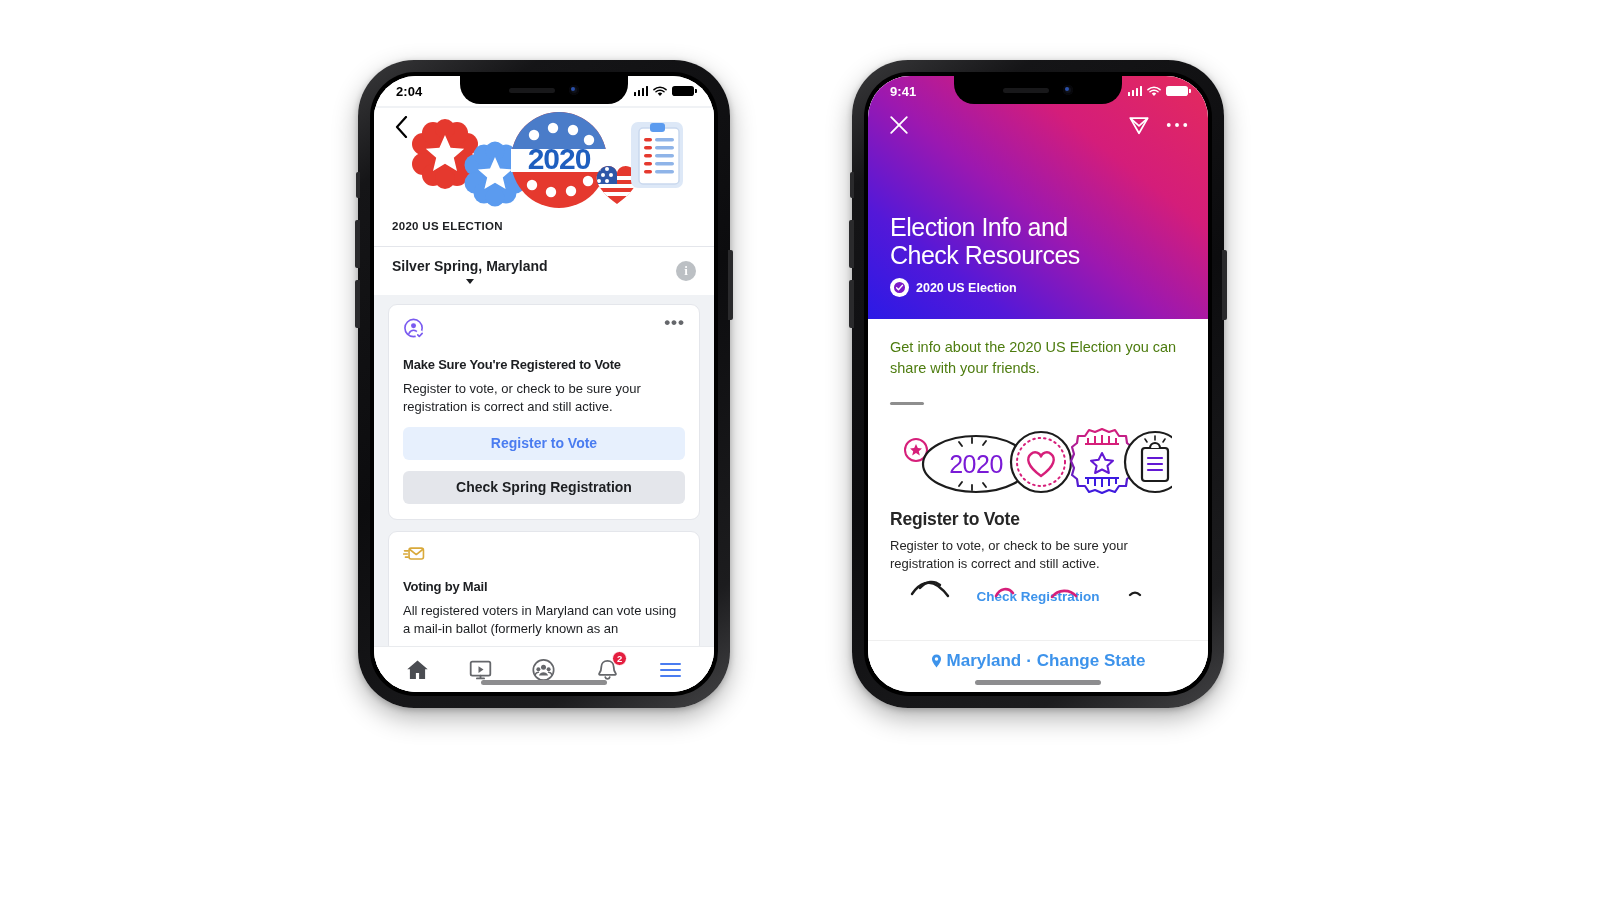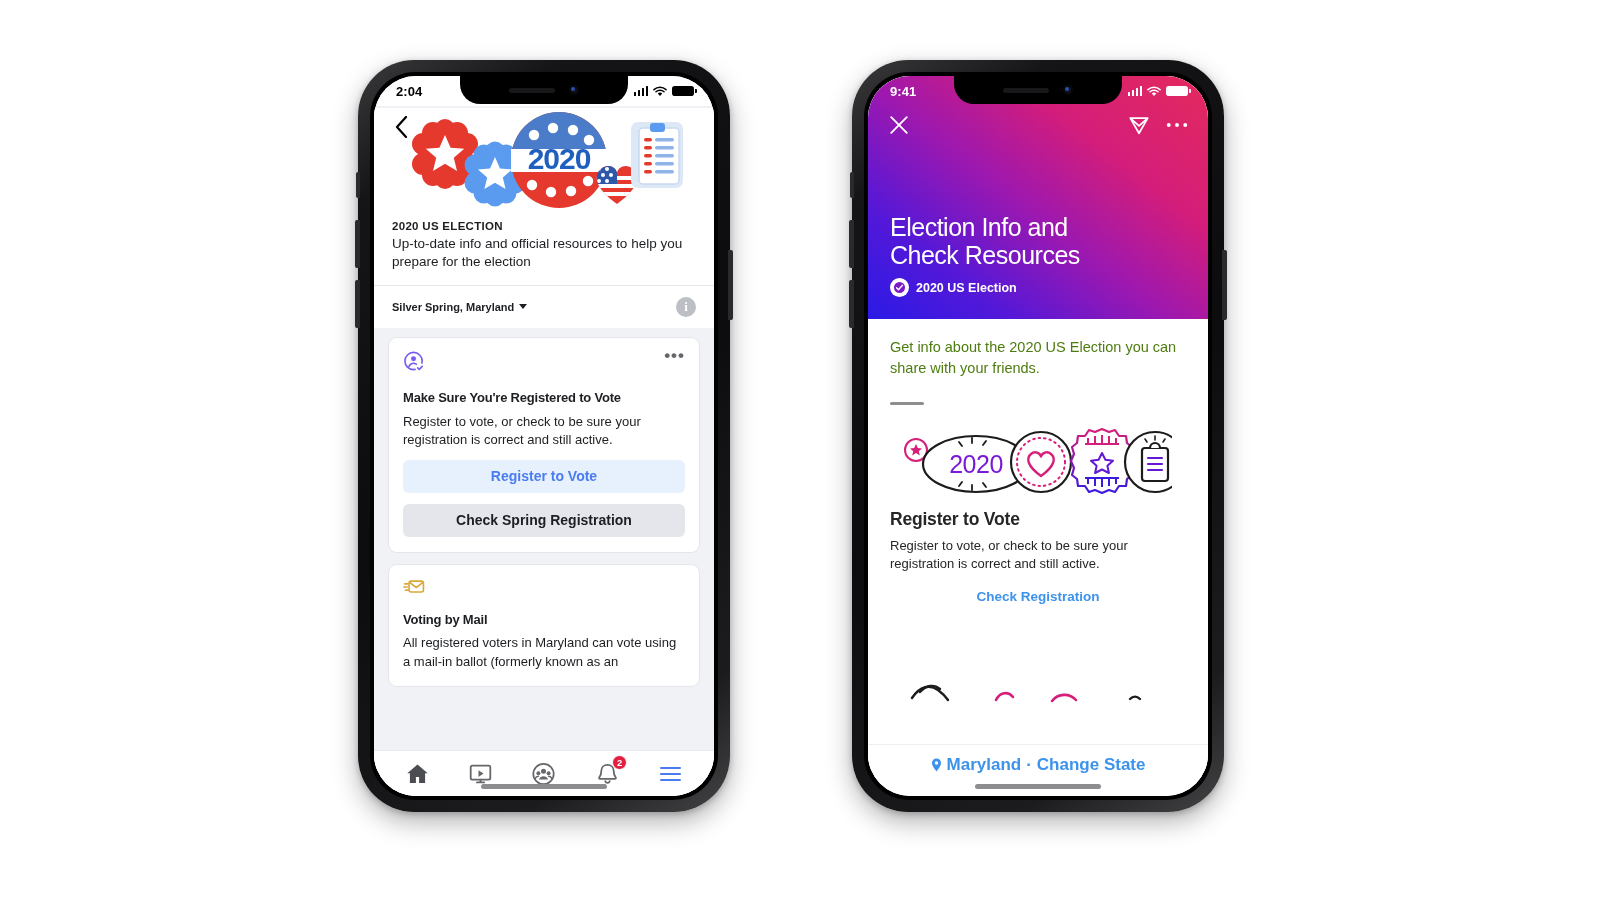--- a/index.html
+++ b/index.html
@@ -7,21 +7,21 @@
     width: 1600px; height: 900px;
     background: #ffffff;
     font-family: "Liberation Sans", sans-serif;
     overflow: hidden;
   }
   .stage { position: relative; width: 1600px; height: 900px; background: #fff; }
 
   
   .phone {
     position: absolute;
-    width: 372px; height: 752px;
+    width: 372px; height: 648px;
     border-radius: 56px;
     background: linear-gradient(145deg,#3a3a3c 0%, #151517 14%, #0c0c0e 50%, #1c1c1e 86%, #434345 100%);
     padding: 12px;
     box-shadow: 0 10px 26px rgba(0,0,0,.30), 0 2px 6px rgba(0,0,0,.22);
   }
   .phone.left  { left: 358px; top: 60px; }
   .phone.right { left: 852px; top: 60px; }
 
   .bezel {
     position: relative;
@@ -101,21 +101,21 @@
   .fb-hero-text { padding: 4px 18px 0 18px; }
   .eyebrow { font-size:11.5px; font-weight:700; letter-spacing:.3px; color:#1c1e21; }
   .fb-title { font-size:18px; font-weight:700; color:#1c1e21; margin-top:1px; letter-spacing:-.2px;}
   .fb-sub { font-size:13.5px; color:#1c1e21; line-height:1.33; margin-top:3px; }
 
   .fb-locbar {
     background:#fff; border-top:1px solid #e4e6eb;
     padding: 11px 18px 11px 18px;
     display:flex; align-items:center; justify-content:space-between;
   }
-  .loc-text { font-size:11px; font-weight:700; color:#1c1e21; display:flex; align-items:center; gap:5px;}
+  .loc-text { font-size:14px; font-weight:700; color:#1c1e21; display:flex; align-items:center; gap:5px;flex-direction:column;}
   .caret-dn { width:0;height:0;border-left:4.5px solid transparent;border-right:4.5px solid transparent;border-top:5px solid #1c1e21;}
   .info-circ {
     width:20px;height:20px;border-radius:50%;background:#bcc0c4;color:#fff;
     display:flex;align-items:center;justify-content:center;font-size:13px;font-weight:700;
     font-family:"Liberation Serif", serif;
   }
 
   .fb-card {
     background:#fff; border:1px solid #e4e6eb; border-radius:9px;
     margin: 9px 14px 0 14px; padding: 13px 14px 15px 14px;
@@ -327,21 +327,20 @@
                       <rect x="-2" y="8" width="19" height="3.6" rx="1.8" fill="#8fb4e8"></rect>
                       <rect x="-13" y="16" width="8" height="3.6" rx="1.8" fill="#e5392e"></rect>
                       <rect x="-2" y="16" width="19" height="3.6" rx="1.8" fill="#8fb4e8"></rect>
                     </g>
                   </g>
                 </svg>
               </div>
 
               <div class="fb-hero-text">
                 <div class="eyebrow">2020 US ELECTION</div>
-                <div class="fb-sub">Up-to-date info and official resources to help you prepare for the election</div>
               </div>
             </div>
 
             <div class="fb-locbar">
               <div class="loc-text">
                 <span>Silver Spring, Maryland</span>
                 <span class="caret-dn"></span>
               </div>
               <div class="info-circ">i</div>
             </div>

